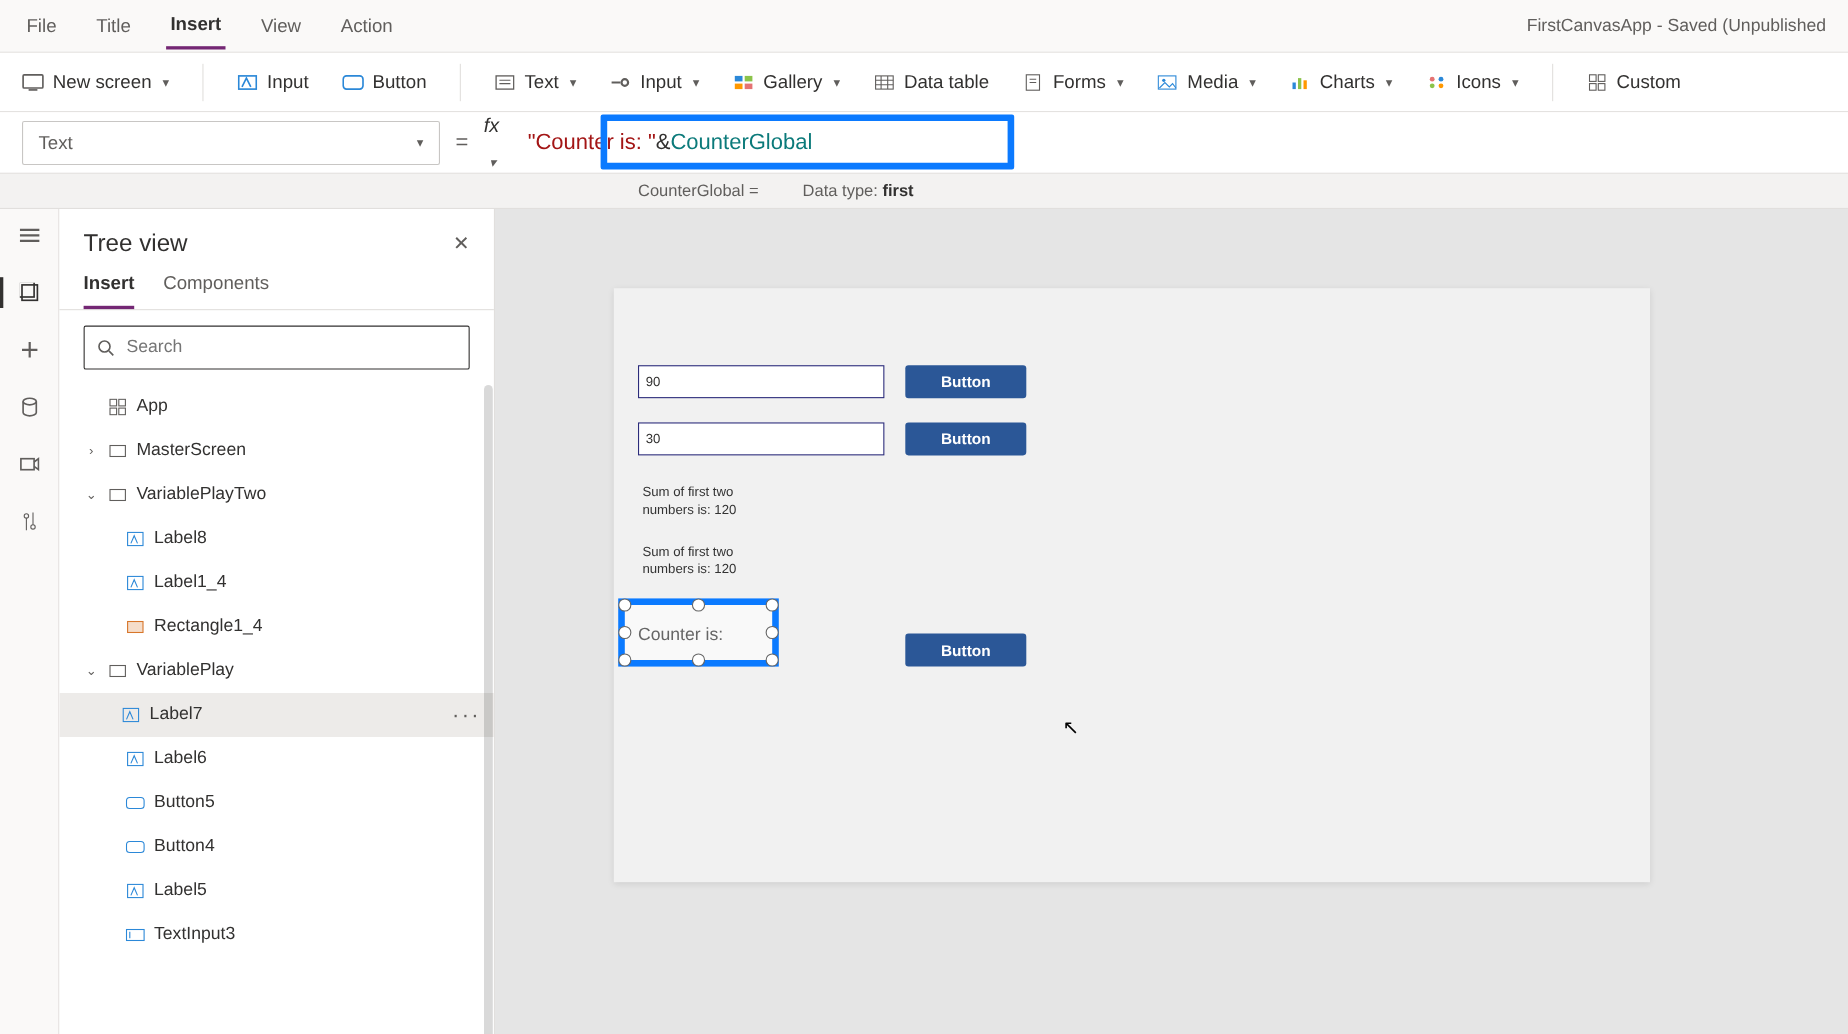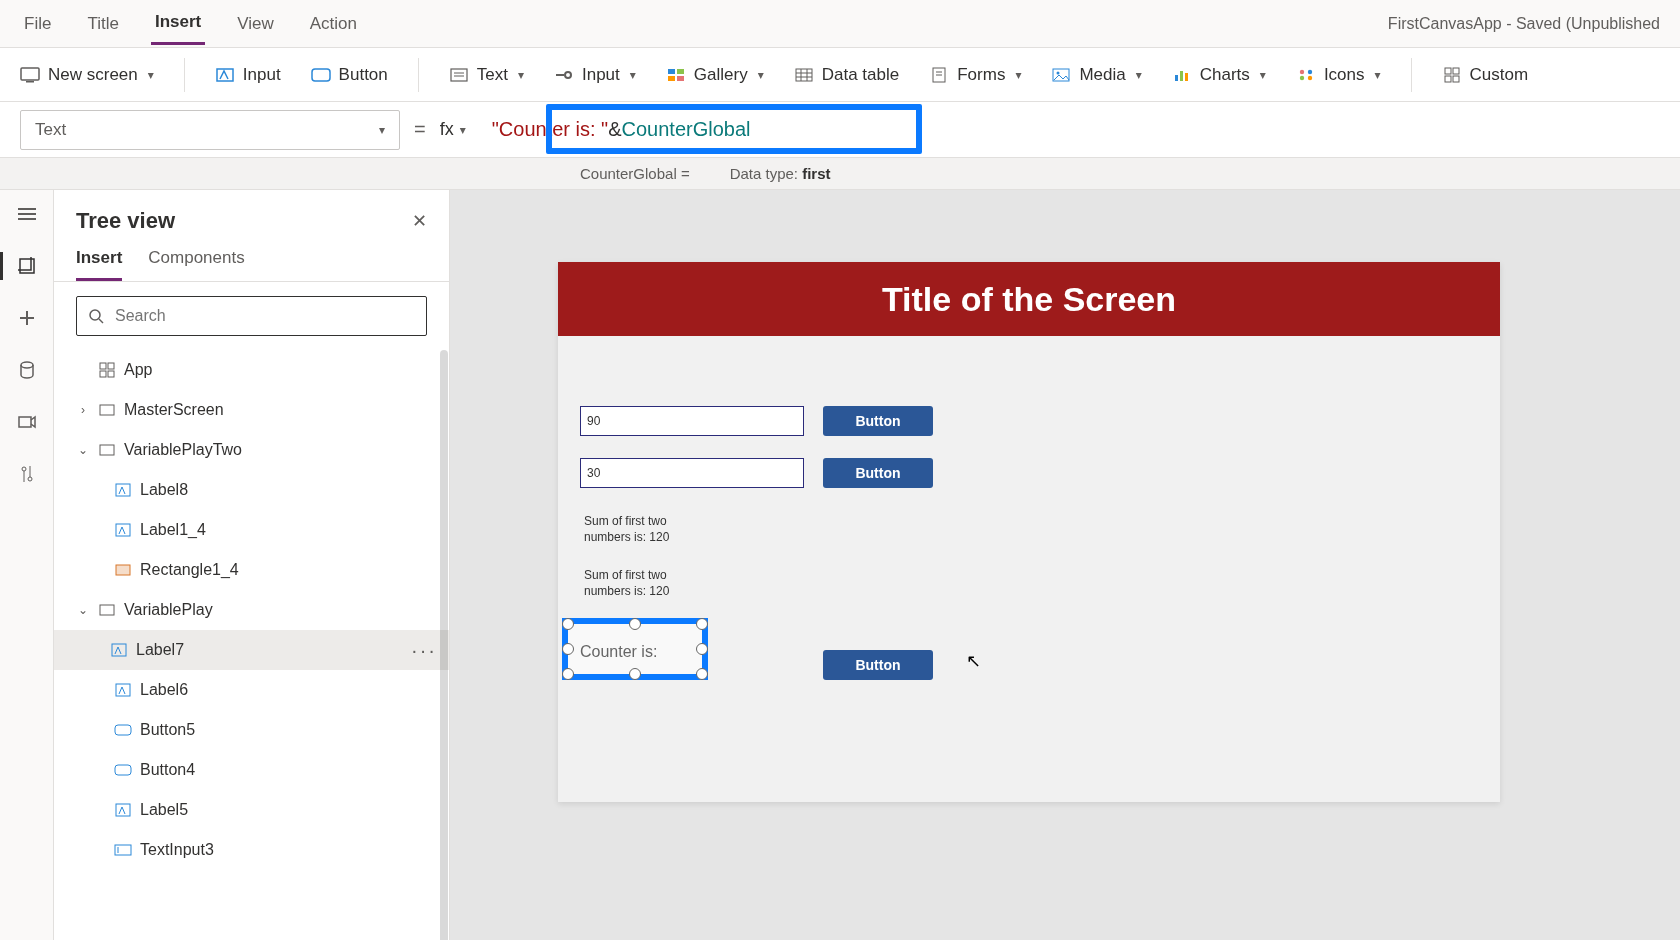--- a/index.html
+++ b/index.html
@@ -15,21 +15,21 @@
   .ribbon { height: 54px; background: #ffffff; border-bottom: 1px solid #e1dfdd; display: flex; align-items: center; padding: 0 20px; gap: 30px; font-size: 17px; color: #323130; }
   .ribbon-item { display: flex; align-items: center; gap: 8px; cursor: pointer; }
   .ribbon-sep { width: 1px; height: 34px; background: #e1dfdd; }
   .rico { display: inline-flex; width: 20px; height: 20px; align-items: center; justify-content: center; color: #605e5c; }
   .chev { font-size: 12px; color: #605e5c; margin-left: 2px; }
 
   
   .formula-bar { height: 56px; background: #ffffff; border-bottom: 1px solid #e1dfdd; display: flex; align-items: center; padding: 0 20px; gap: 14px; position: relative; }
   .prop-select { width: 380px; height: 40px; border: 1px solid #c8c6c4; border-radius: 2px; display: flex; align-items: center; padding: 0 14px; font-size: 17px; color: #605e5c; justify-content: space-between; }
   .eq { font-size: 20px; color: #605e5c; }
-  .fx { font-size: 18px; color: #323130; display:flex; align-items:center; gap:4px;}
+  .fx { font-style: italic; font-size: 18px; color: #323130; display:flex; align-items:center; gap:16px;flex-direction:column;}
   .formula-input { flex: 1; height: 40px; display: flex; align-items: center; font-family: Consolas, monospace; font-size: 20px; padding: 0 12px; }
   .formula-highlight { position: absolute; border: 6px solid #0b7aff; border-radius: 2px; pointer-events: none; }
   .tok-str { color: #a31515; }
   .tok-op  { color: #323130; }
   .tok-var { color: #0b7a7a; }
 
   
   .info-strip { height: 32px; background: #f3f2f1; border-bottom: 1px solid #e1dfdd; display: flex; align-items: center; font-size: 15px; color: #605e5c; padding-left: 580px; gap: 40px;}
   .info-strip b { color:#323130; }
 
@@ -38,21 +38,21 @@
 
   .rail { width: 54px; background: #faf9f8; border-right: 1px solid #e1dfdd; display: flex; flex-direction: column; align-items: center; padding-top: 12px; gap: 28px; color: #605e5c; }
   .rail-btn { width: 24px; height: 24px; display:flex; align-items:center; justify-content:center; cursor:pointer; }
   .rail-btn.active { color: #323130; }
   .active-ind { position: relative; }
   .active-ind::before { content: ""; position: absolute; left: -15px; top: -2px; width: 3px; height: 28px; background: #323130; }
 
   
   .tree { width: 396px; background: #ffffff; border-right: 1px solid #e1dfdd; display: flex; flex-direction: column; position: relative; }
   .tree-head { display: flex; align-items: center; justify-content: space-between; padding: 18px 22px 8px 22px; }
-  .tree-title { font-size: 22px; font-weight: 700; }
+  .tree-title { font-size: 22px; font-weight: 400; }
   .tree-close { font-size: 18px; color: #605e5c; cursor: pointer; }
   .tree-tabs { display: flex; gap: 26px; padding: 0 22px; font-size: 17px; color: #605e5c; border-bottom: 1px solid #e1dfdd; }
   .tree-tab { padding: 6px 0 10px 0; cursor: pointer; }
   .tree-tab.active { color: #323130; font-weight: 600; border-bottom: 3px solid #742774; }
   .tree-search { margin: 14px 22px; height: 40px; border: 1px solid #323130; border-radius: 2px; display:flex; align-items:center; gap:8px; padding: 0 10px; color:#605e5c;}
   .tree-search input { border: none; outline: none; flex: 1; font-size: 16px; }
   .tree-list { flex: 1; overflow-y: auto; font-size: 16px; color: #323130; }
   .tree-row { height: 40px; display: flex; align-items: center; padding-right: 12px; gap: 8px; cursor: pointer; }
   .tree-row.selected { background: #edebe9; }
   .tico { width: 18px; height: 18px; display:inline-flex; align-items:center; justify-content:center; color:#605e5c; flex-shrink:0;}
@@ -427,21 +427,20 @@
             </svg>
           </span>
         <span>TextInput3</span>
       </div>
     </div>
     <div class="tree-scroll-thumb"></div>
   </div>
 
   <div class="canvas-wrap">
     <div class="canvas">
-      <div class="title-bar">Title of the Screen</div>
       <div class="canvas-body">
         <div class="cinput" style="left:22px; top:70px;">90</div>
         <div class="cbutton" style="left:265px; top:70px;">Button</div>
         <div class="cinput" style="left:22px; top:122px;">30</div>
         <div class="cbutton" style="left:265px; top:122px;">Button</div>
         <div class="clabel" style="left:26px; top:178px; white-space:pre-line;">Sum of first two
 numbers is: 120</div>
         <div class="clabel" style="left:26px; top:232px; white-space:pre-line;">Sum of first two
 numbers is: 120</div>
 

